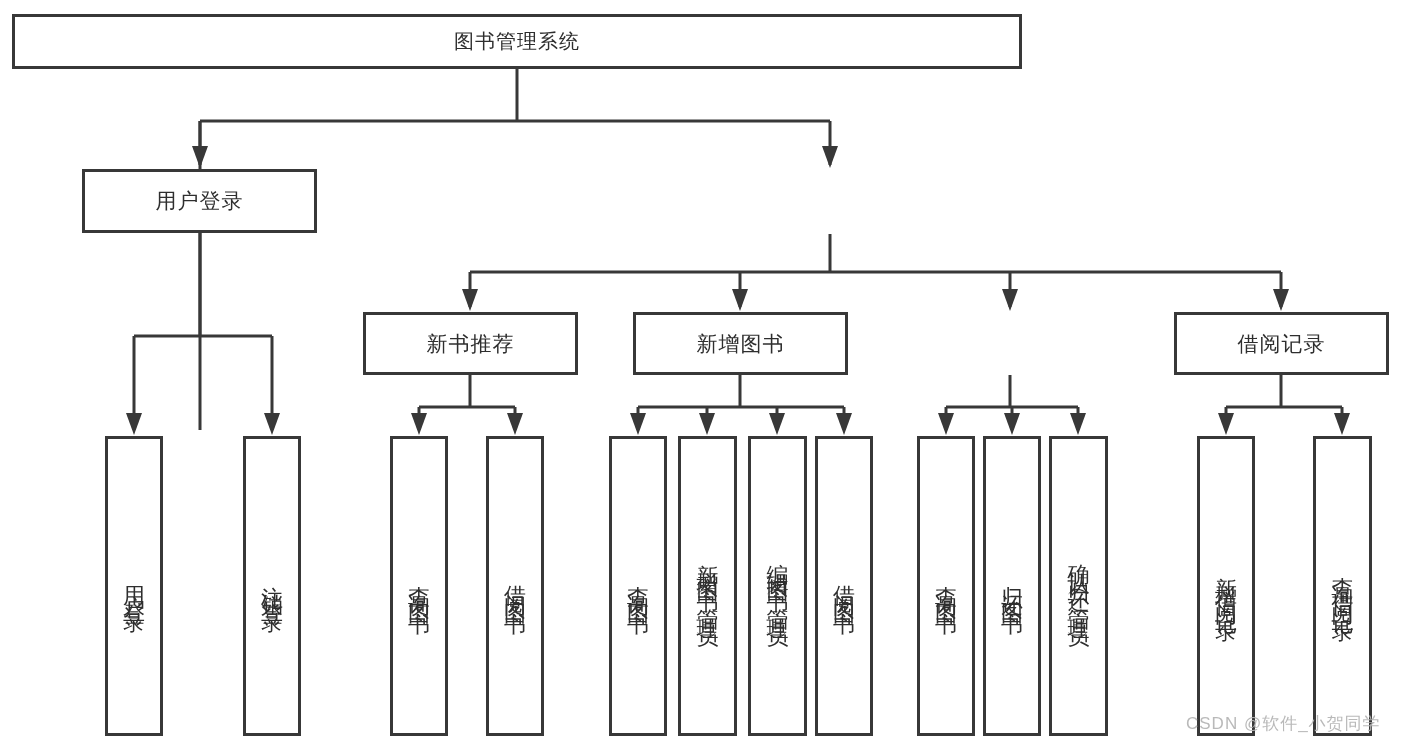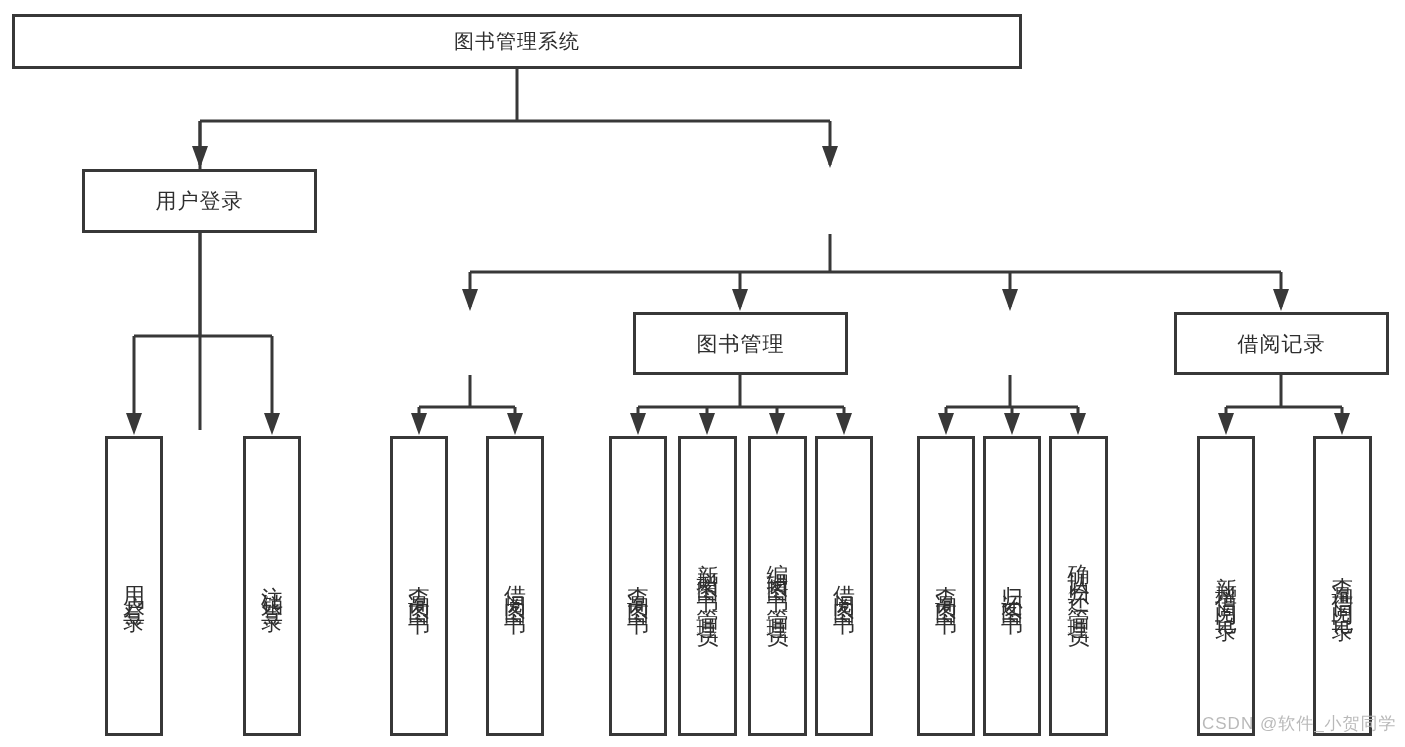--- a/index.html
+++ b/index.html
@@ -83,21 +83,20 @@
   .watermark {
     position: absolute;
     left: 1186px;
     top: 712px;
     font-size: 17px;
     color: var(--wm-color);
     letter-spacing: 1px;
     white-space: nowrap;
     z-index: 5;
     opacity: 0.95;
-    margin-left: 16px;
   }
 </style>
 </head>
 <body>
 
 <div class="canvas" data-name="org-chart-canvas">
 
   <svg class="connectors" data-name="connector-lines" viewBox="0 0 1405 747" xmlns="http://www.w3.org/2000/svg">
 
     <path d="M517 68 V121 M200 121 H830 M200 121 V430 M830 121 V165" data-name="connector-root-level2"></path>
@@ -138,22 +137,25 @@
   </svg>
 
   <div class="node root hbox" data-name="node-root">
     <span class="label" data-name="node-root-label">图书管理系统</span>
   </div>
 
   <div class="node hbox" data-name="node-user-login">
     <span class="label" data-name="node-user-login-label">用户登录</span>
   </div>
 
+  <div class="node hbox" data-name="node-new-book-rec">
+    <span class="label" data-name="node-new-book-rec-label">新书推荐</span>
+  </div>
   <div class="node hbox" data-name="node-book-borrow">
-    <span class="label" data-name="node-book-borrow-label">图书管理</span>
+    <span class="label" data-name="node-book-borrow-label">新增图书</span>
   </div>
   <div class="node hbox" data-name="node-borrow-records">
     <span class="label" data-name="node-borrow-records-label">借阅记录</span>
   </div>
 
   <div class="node vbox" data-name="node-leaf-user-login">
     <span class="label" data-name="leaf-label">用户登录</span>
   </div>
   <div class="node vbox" data-name="node-leaf-logout">
     <span class="label" data-name="leaf-label">注销登录</span>

